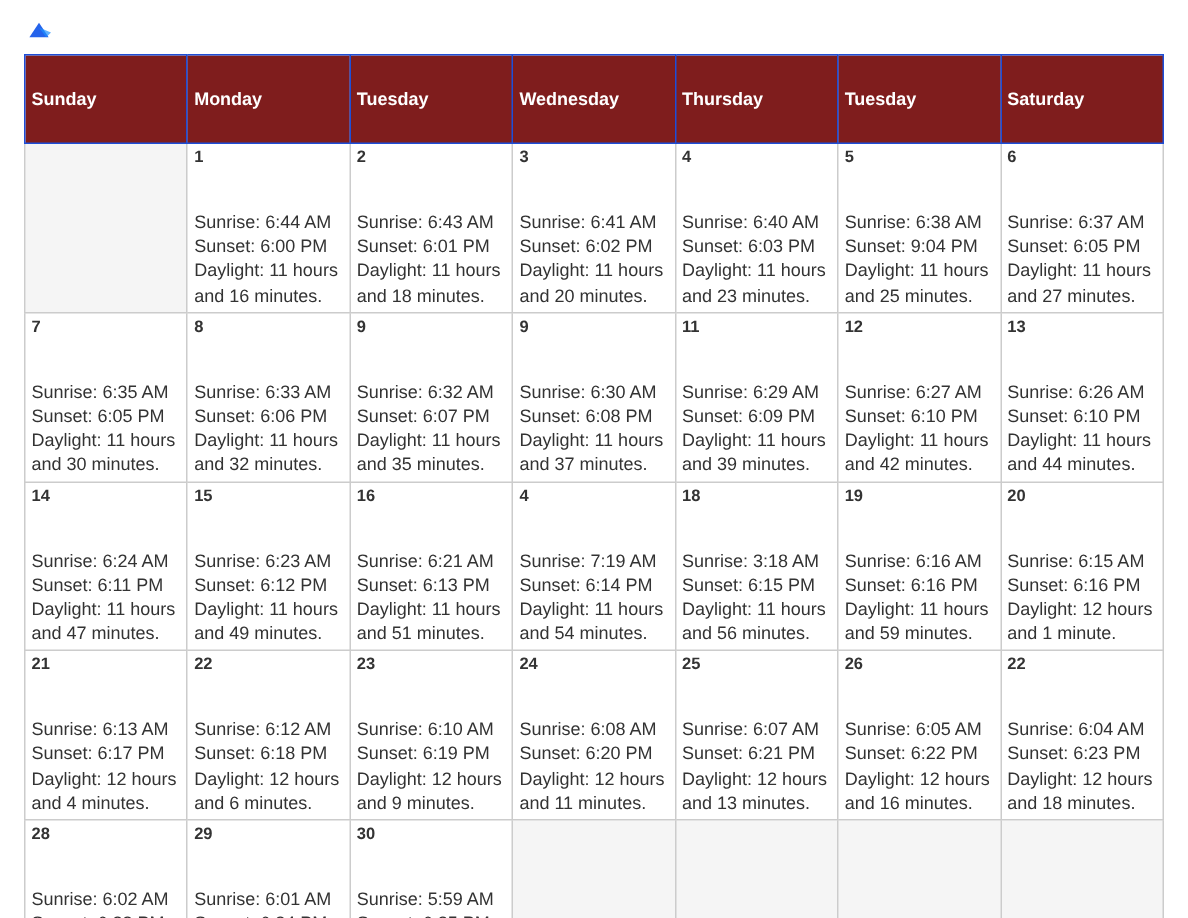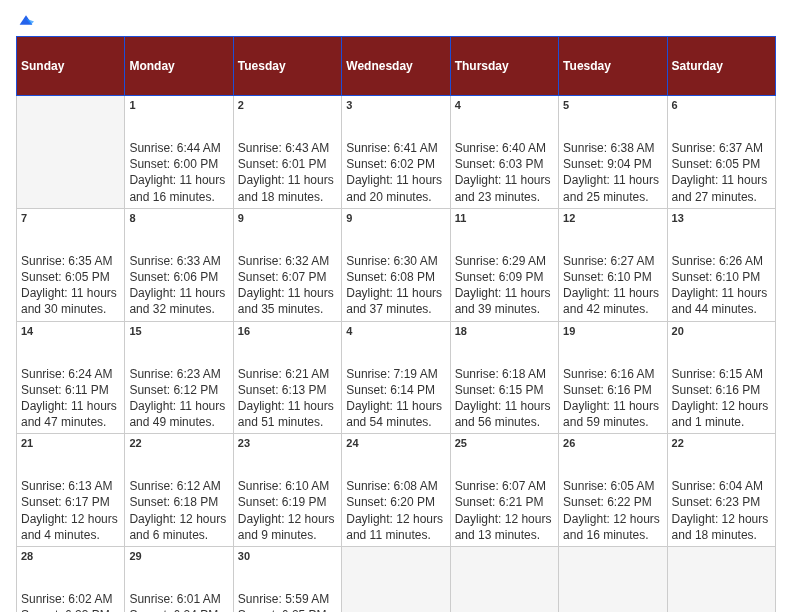--- a/index.html
+++ b/index.html
@@ -247,21 +247,21 @@
           </td>
           <td>
             <span class="day-number">4</span>
             <div class="cell-detail">Sunrise: 7:19 AM
 Sunset: 6:14 PM
 Daylight: 11 hours
 and 54 minutes.</div>
           </td>
           <td>
             <span class="day-number">18</span>
-            <div class="cell-detail">Sunrise: 6:18 AM
+            <div class="cell-detail">Sunrise: 3:18 AM
 Sunset: 6:15 PM
 Daylight: 11 hours
 and 56 minutes.</div>
           </td>
           <td>
             <span class="day-number">19</span>
             <div class="cell-detail">Sunrise: 6:16 AM
 Sunset: 6:16 PM
 Daylight: 11 hours
 and 59 minutes.</div>

